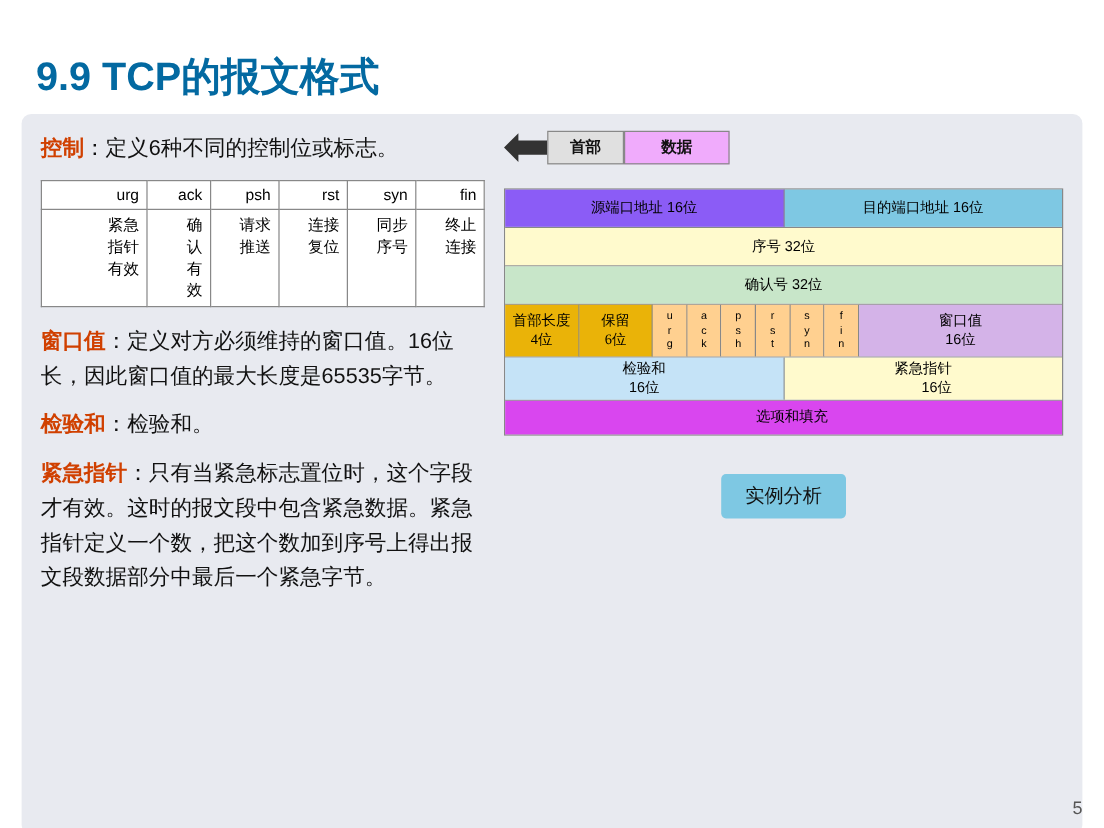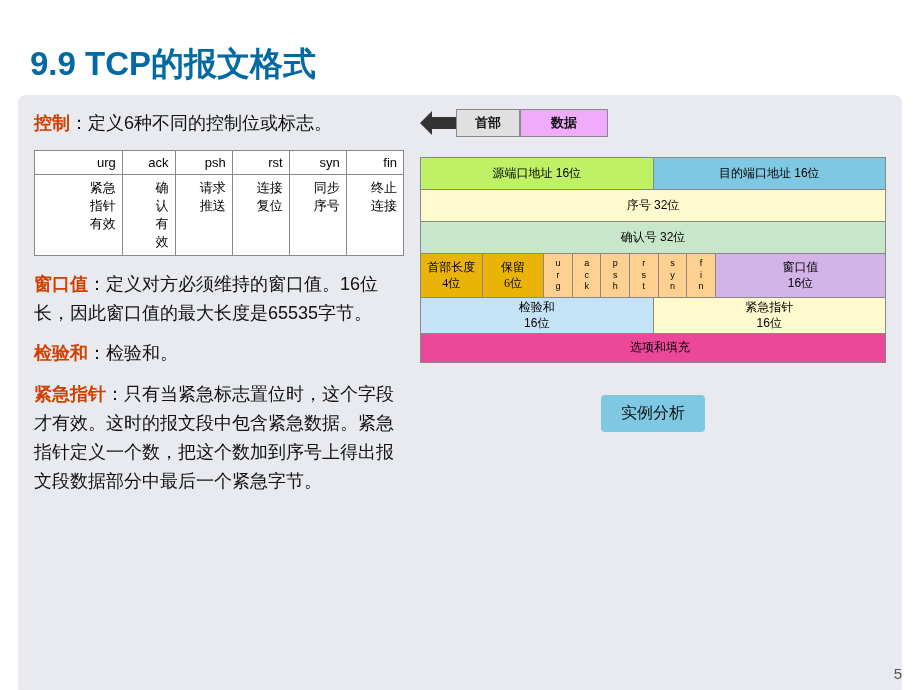--- a/index.html
+++ b/index.html
@@ -134,27 +134,27 @@
       justify-content: center;
       padding: 4px 2px;
       font-size: 12px;
       line-height: 1.3;
     }
     .tcp-cell:last-child {
       border-right: none;
     }
 
     
-    .c-pink   { background: #bef264; }
+    .c-pink   { background: #8b5cf6; }
     .c-blue   { background: #7ec8e3; }
-    .c-yellow { background: #fffacd; }
+    .c-yellow { background: #fffacd; text-align: right; }
     .c-green  { background: #c8e6c9; }
     .c-purple { background: #d4b3e8; }
     .c-orange { background: #ffd090; }
-    .c-white  { background: #ec4899; padding-left: 16px; }
+    .c-white  { background: #d946ef; padding-left: 16px; }
     .c-gray   { background: #eab308; font-family: Liberation Serif, serif; }
     .c-lightblue { background: #c5e3f7; }
 
     
     #example-btn {
       background: #7ec8e3;
       border: none;
       border-radius: 4px;
       padding: 8px 20px;
       font-size: 16px;

